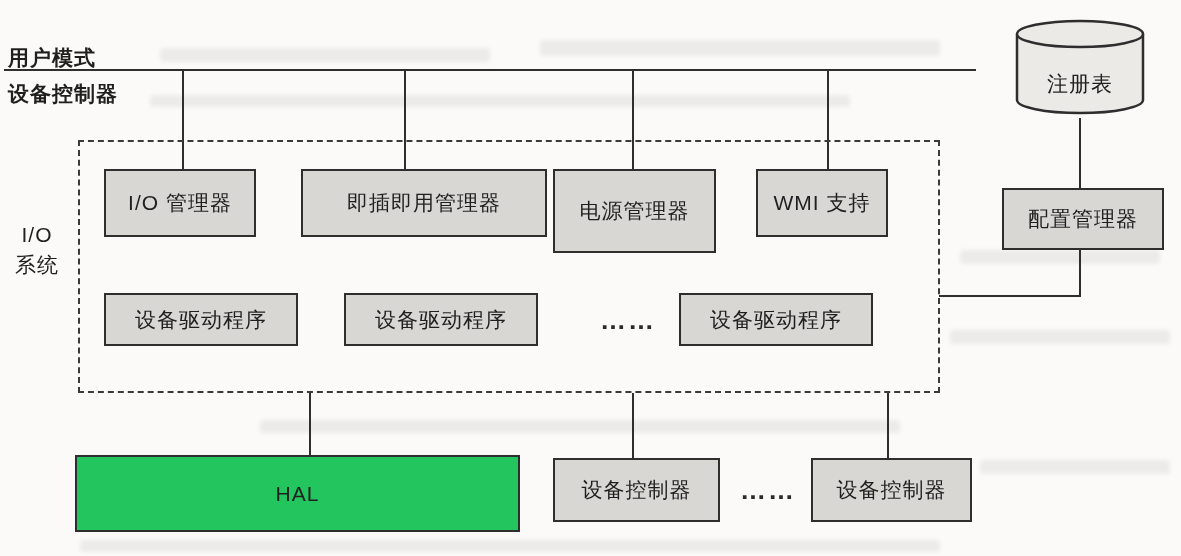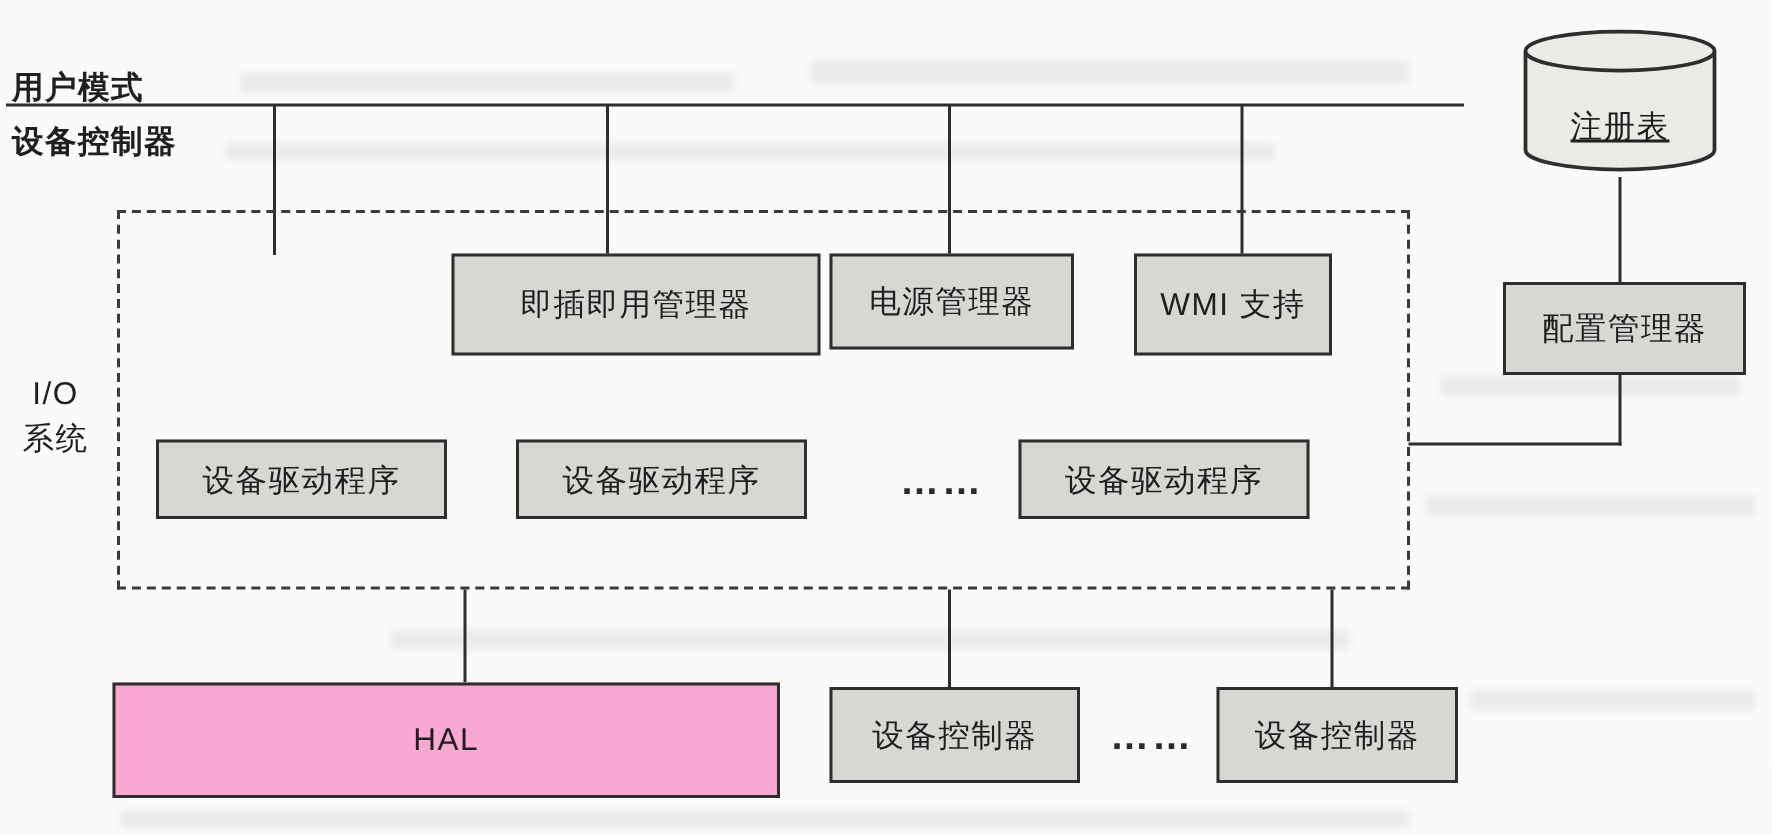--- a/index.html
+++ b/index.html
@@ -30,52 +30,50 @@
   .box{
     position:absolute;
     background:#d8d7d4;
     border:2px solid #2e2e2e;
     display:flex;align-items:center;justify-content:center;
     font-size:21px;font-weight:500;
     letter-spacing:1px;
     box-sizing:border-box;
     text-align:center;
   }
-  .box.light{background:#f9a8d4;}
+  .box.light{background:#22c55e;}
   .dashed-box{
     position:absolute;
     border:2px dashed #3a3a3a;
     box-sizing:border-box;
     background:transparent;
   }
   .io-system-label{
     position:absolute;
     font-size:21px;font-weight:500;
     white-space:pre-line;
     text-align:center;
     line-height:1.45;
     letter-spacing:1px;
-    margin-top:28px;
   }
   .ellipsis{
     position:absolute;
     font-size:26px;
     font-weight:700;
     color:#2a2a2a;
     letter-spacing:2px;
     display:flex;align-items:center;justify-content:center;
   }
   .cylinder{position:absolute;}
   .cyl-label{
     position:absolute;
     left:0;right:0;top:52px;
     text-align:center;
     font-size:21px;font-weight:500;
     letter-spacing:1px;
-    text-decoration:underline;
   }
 </style>
 </head>
 <body>
 
 <div class="canvas">
 
   <div class="artifact" style="left:160px;top:48px;width:330px;height:14px"></div>
   <div class="artifact" style="left:540px;top:40px;width:400px;height:16px"></div>
   <div class="artifact" style="left:150px;top:95px;width:700px;height:12px"></div>
@@ -106,22 +104,23 @@
 
   <div class="vline" style="left:182px;top:70px;height:100px"></div>
   <div class="vline" style="left:404px;top:70px;height:100px"></div>
   <div class="vline" style="left:632px;top:70px;height:100px"></div>
   <div class="vline" style="left:827px;top:70px;height:100px"></div>
 
   <div class="dashed-box" style="left:78px;top:140px;width:862px;height:253px"></div>
   <div class="io-system-label" style="left:6px;top:220px;width:62px">I/O
 系统</div>
 
+  <div class="box" style="left:104px;top:169px;width:152px;height:68px">I/O 管理器</div>
   <div class="box" style="left:301px;top:169px;width:246px;height:68px">即插即用管理器</div>
-  <div class="box" style="left:553px;top:169px;width:163px;height:64px">电源管理器</div>
+  <div class="box" style="left:553px;top:169px;width:163px;height:84px">电源管理器</div>
   <div class="box" style="left:756px;top:169px;width:132px;height:68px">WMI 支持</div>
 
   <div class="box" style="left:104px;top:293px;width:194px;height:53px">设备驱动程序</div>
   <div class="box" style="left:344px;top:293px;width:194px;height:53px">设备驱动程序</div>
   <div class="ellipsis" style="left:578px;top:300px;width:100px;height:40px">……</div>
   <div class="box" style="left:679px;top:293px;width:194px;height:53px">设备驱动程序</div>
 
   <div class="vline" style="left:309px;top:393px;height:62px"></div>
   <div class="vline" style="left:632px;top:393px;height:65px"></div>
   <div class="vline" style="left:887px;top:393px;height:65px"></div>

